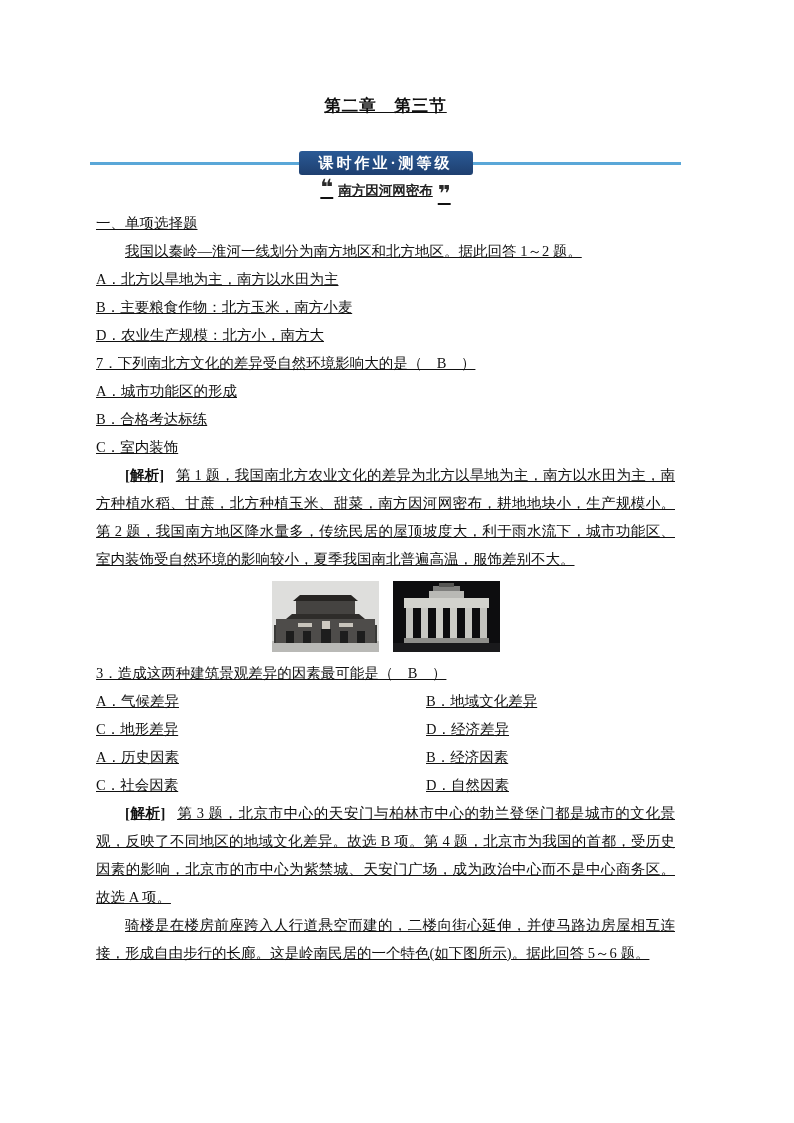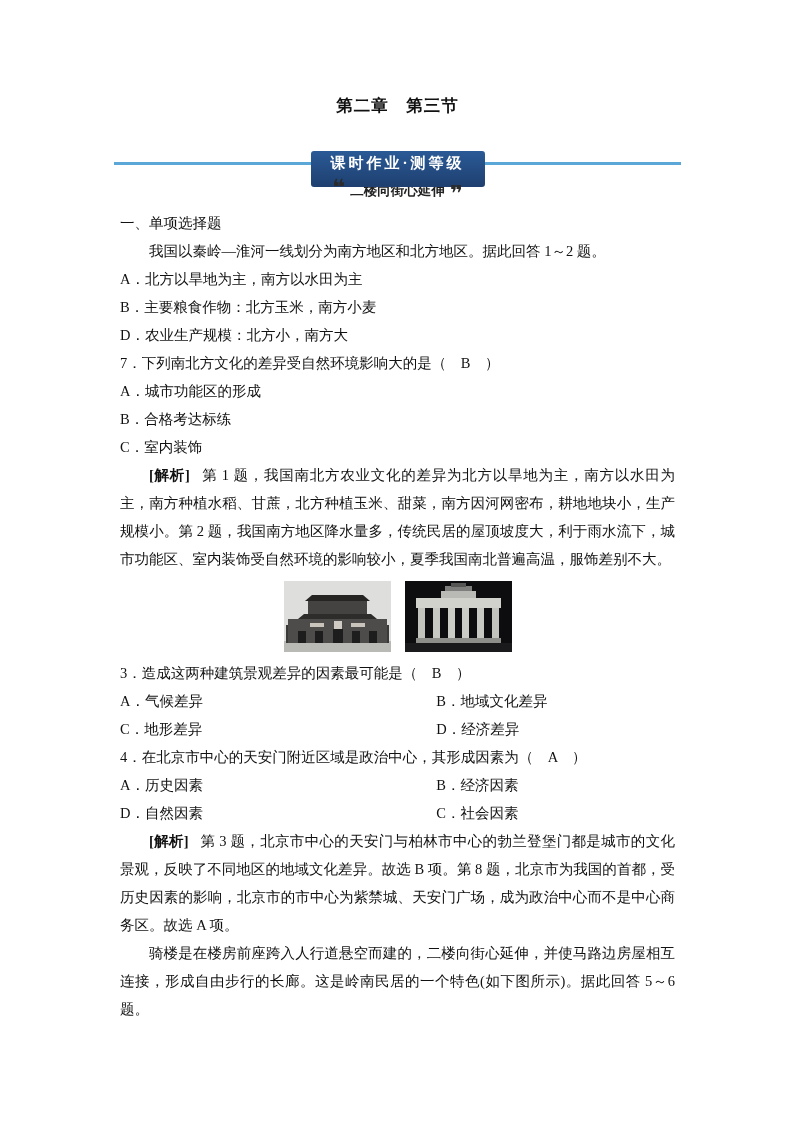--- a/index.html
+++ b/index.html
@@ -8,41 +8,42 @@
     --banner-bg2:#2a5a96;
     --ink:#111111;
   }
   html,body{margin:0;padding:0;background:#ffffff;}
   .page{
     position:relative;
     width:794px;height:1123px;
     margin:0 auto;
     background:#ffffff;
     box-sizing:border-box;
-    padding:95px 119px 0 120px;
+    padding:95px 119px 0 96px;
     font-family:"Liberation Serif","DejaVu Serif",serif;
     font-size:14.5px;
     color:var(--ink);
     line-height:28px;
     overflow:hidden;
+    text-decoration:underline;
   }
   .doc-title{
     margin:0 0 34px 0;
     text-align:center;
     font-size:16.5px;
     font-weight:bold;
     letter-spacing:1px;
     line-height:22px;
   }
   .banner{position:relative;height:24px;margin:0 0 4px 0;}
   .banner-line{position:absolute;left:-6px;right:-6px;top:11px;height:3px;background:var(--accent-line);}
   .banner-box{
     position:absolute;left:50%;top:0;transform:translateX(-50%);
     background:linear-gradient(180deg,var(--banner-bg2),var(--banner-bg));
-    color:#ffffff;font-weight:bold;font-size:15px;line-height:24px;height:36px;
+    color:#ffffff;font-weight:bold;font-size:15px;line-height:24px;height:24px;
     padding:0 20px;letter-spacing:3px;border-radius:3px;white-space:nowrap;
   }
   .subtitle{
     display:flex;justify-content:center;align-items:center;gap:5px;
     font-weight:bold;font-size:13.5px;line-height:24px;margin-bottom:6px;color:#222;
   }
   .quote{font-size:22px;color:#2b2b2b;line-height:20px;font-family:"DejaVu Sans",sans-serif;}
   .quote.open{transform:translateY(-3px);}
   .quote.close{transform:translateY(3px);}
   p{margin:0;text-align:justify;}
@@ -62,21 +63,21 @@
 
   <h1 class="doc-title">第二章　第三节</h1>
 
   <div class="banner">
     <div class="banner-line"></div>
     <div class="banner-box">课时作业·测等级</div>
   </div>
 
   <div class="subtitle">
     <span class="quote open">❝</span>
-    <span>二楼向街心延伸</span>
+    <span>南方因河网密布</span>
     <span class="quote close">❞</span>
   </div>
 
   <p>一、单项选择题</p>
 
   <p class="indent">我国以秦岭—淮河一线划分为南方地区和北方地区。据此回答 1～2 题。</p>
 
   <p>A．北方以旱地为主，南方以水田为主</p>
   <p>B．主要粮食作物：北方玉米，南方小麦</p>
   <p>D．农业生产规模：北方小，南方大</p>
@@ -128,27 +129,26 @@
   </div>
 
   <p>3．造成这两种建筑景观差异的因素最可能是（　B　）</p>
   <div class="opts2">
     <p>A．气候差异</p>
     <p>B．地域文化差异</p>
     <p>C．地形差异</p>
     <p>D．经济差异</p>
   </div>
 
-  <p>4．在北京市中心的天安门附近区域是政治中心，其形成因素为（　A　）</p>
   <div class="opts2">
     <p>A．历史因素</p>
     <p>B．经济因素</p>
+    <p>C．社会因素</p>
     <p>D．自然因素</p>
-    <p>C．社会因素</p>
   </div>
 
   <p class="indent">
-    <span class="analysis-label">[解析]</span><span>第 3 题，北京市中心的天安门与柏林市中心的勃兰登堡门都是城市的文化景观，反映了不同地区的地域文化差异。故选 B 项。第 8 题，北京市为我国的首都，受历史因素的影响，北京市的市中心为紫禁城、天安门广场，成为政治中心而不是中心商务区。故选 A 项。</span>
+    <span class="analysis-label">[解析]</span><span>第 3 题，北京市中心的天安门与柏林市中心的勃兰登堡门都是城市的文化景观，反映了不同地区的地域文化差异。故选 B 项。第 4 题，北京市为我国的首都，受历史因素的影响，北京市的市中心为紫禁城、天安门广场，成为政治中心而不是中心商务区。故选 A 项。</span>
   </p>
 
   <p class="indent">骑楼是在楼房前座跨入人行道悬空而建的，二楼向街心延伸，并使马路边房屋相互连接，形成自由步行的长廊。这是岭南民居的一个特色(如下图所示)。据此回答 5～6 题。</p>
 
 </div>
 
 </body></html>

